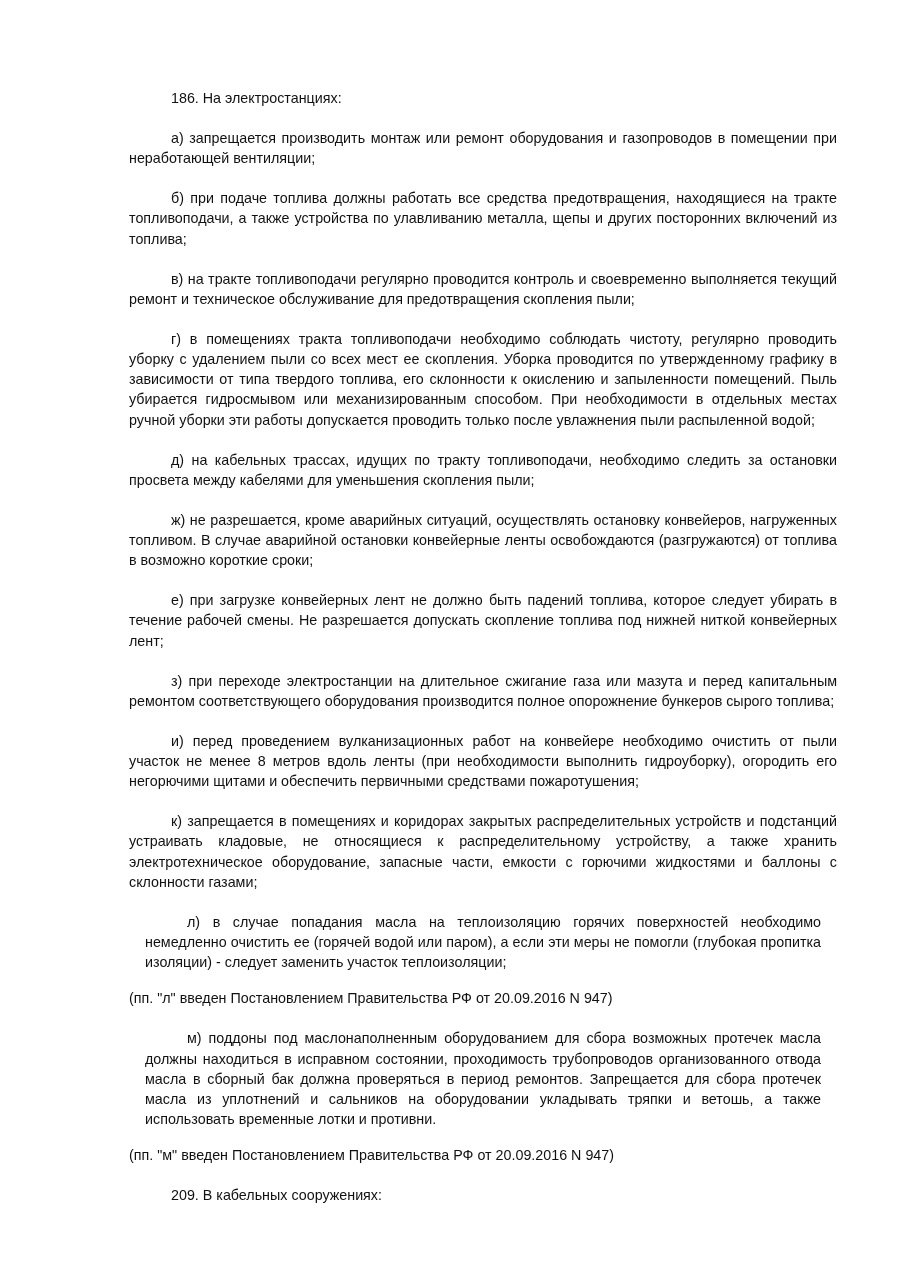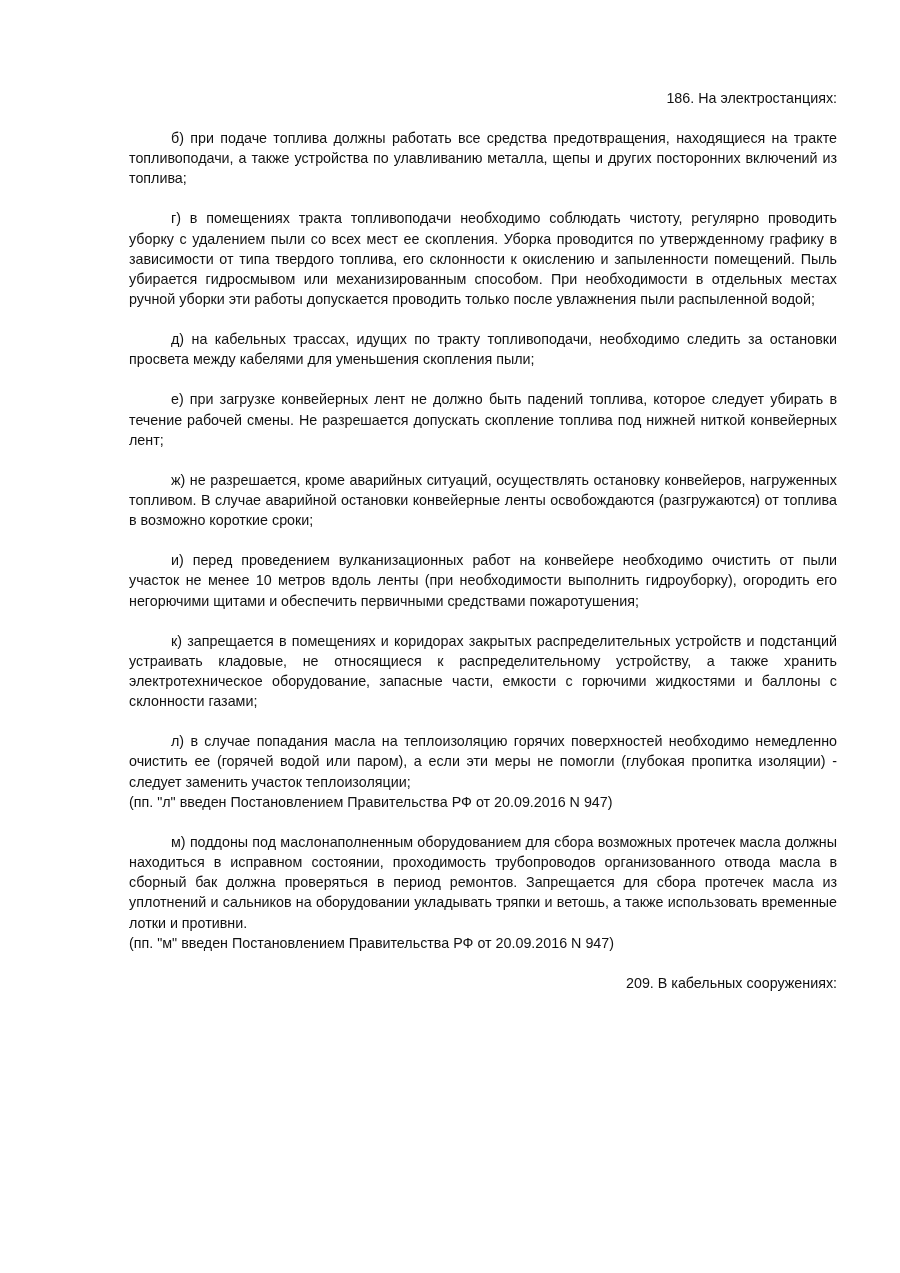--- a/index.html
+++ b/index.html
@@ -12,41 +12,44 @@
     font-family: "Liberation Sans", sans-serif;
     font-size: 14.3px;
     line-height: 20.2px;
     color: #111111;
   }
   .para {
     margin: 0 0 19.8px 0;
     text-indent: 42px;
     text-align: justify;
   }
-  .para.heading { text-align: right; }
+  .para.heading { text-align: left; }
   .note {
     margin: 0;
     text-indent: 0;
     text-align: left;
   }
   .block { margin: 0 0 19.8px 0; }
-  .block .para { margin: 0; }
+  .block .para { margin: 16px; }
 </style>
 </head>
 <body>
 
 <div class="page">
   <p class="para heading">186. На электростанциях:</p>
 
+  <p class="para">а) запрещается производить монтаж или ремонт оборудования и газопроводов в помещении при неработающей вентиляции;</p>
   <p class="para">б) при подаче топлива должны работать все средства предотвращения, находящиеся на тракте топливоподачи, а также устройства по улавливанию металла, щепы и других посторонних включений из топлива;</p>
+  <p class="para">в) на тракте топливоподачи регулярно проводится контроль и своевременно выполняется текущий ремонт и техническое обслуживание для предотвращения скопления пыли;</p>
   <p class="para">г) в помещениях тракта топливоподачи необходимо соблюдать чистоту, регулярно проводить уборку с удалением пыли со всех мест ее скопления. Уборка проводится по утвержденному графику в зависимости от типа твердого топлива, его склонности к окислению и запыленности помещений. Пыль убирается гидросмывом или механизированным способом. При необходимости в отдельных местах ручной уборки эти работы допускается проводить только после увлажнения пыли распыленной водой;</p>
   <p class="para">д) на кабельных трассах, идущих по тракту топливоподачи, необходимо следить за остановки просвета между кабелями для уменьшения скопления пыли;</p>
+  <p class="para">ж) не разрешается, кроме аварийных ситуаций, осуществлять остановку конвейеров, нагруженных топливом. В случае аварийной остановки конвейерные ленты освобождаются (разгружаются) от топлива в возможно короткие сроки;</p>
   <p class="para">е) при загрузке конвейерных лент не должно быть падений топлива, которое следует убирать в течение рабочей смены. Не разрешается допускать скопление топлива под нижней ниткой конвейерных лент;</p>
-  <p class="para">ж) не разрешается, кроме аварийных ситуаций, осуществлять остановку конвейеров, нагруженных топливом. В случае аварийной остановки конвейерные ленты освобождаются (разгружаются) от топлива в возможно короткие сроки;</p>
-  <p class="para">и) перед проведением вулканизационных работ на конвейере необходимо очистить от пыли участок не менее 10 метров вдоль ленты (при необходимости выполнить гидроуборку), огородить его негорючими щитами и обеспечить первичными средствами пожаротушения;</p>
+  <p class="para">з) при переходе электростанции на длительное сжигание газа или мазута и перед капитальным ремонтом соответствующего оборудования производится полное опорожнение бункеров сырого топлива;</p>
+  <p class="para">и) перед проведением вулканизационных работ на конвейере необходимо очистить от пыли участок не менее 8 метров вдоль ленты (при необходимости выполнить гидроуборку), огородить его негорючими щитами и обеспечить первичными средствами пожаротушения;</p>
   <p class="para">к) запрещается в помещениях и коридорах закрытых распределительных устройств и подстанций устраивать кладовые, не относящиеся к распределительному устройству, а также хранить электротехническое оборудование, запасные части, емкости с горючими жидкостями и баллоны с склонности газами;</p>
 
   <div class="block">
     <p class="para">л) в случае попадания масла на теплоизоляцию горячих поверхностей необходимо немедленно очистить ее (горячей водой или паром), а если эти меры не помогли (глубокая пропитка изоляции) - следует заменить участок теплоизоляции;</p>
     <p class="note">(пп. "л" введен Постановлением Правительства РФ от 20.09.2016 N 947)</p>
   </div>
 
   <div class="block">
     <p class="para">м) поддоны под маслонаполненным оборудованием для сбора возможных протечек масла должны находиться в исправном состоянии, проходимость трубопроводов организованного отвода масла в сборный бак должна проверяться в период ремонтов. Запрещается для сбора протечек масла из уплотнений и сальников на оборудовании укладывать тряпки и ветошь, а также использовать временные лотки и противни.</p>
     <p class="note">(пп. "м" введен Постановлением Правительства РФ от 20.09.2016 N 947)</p>

